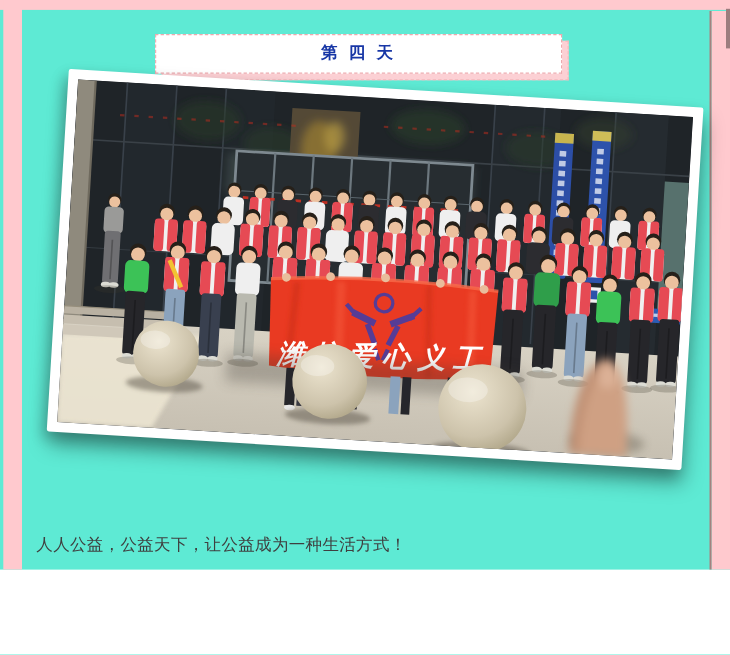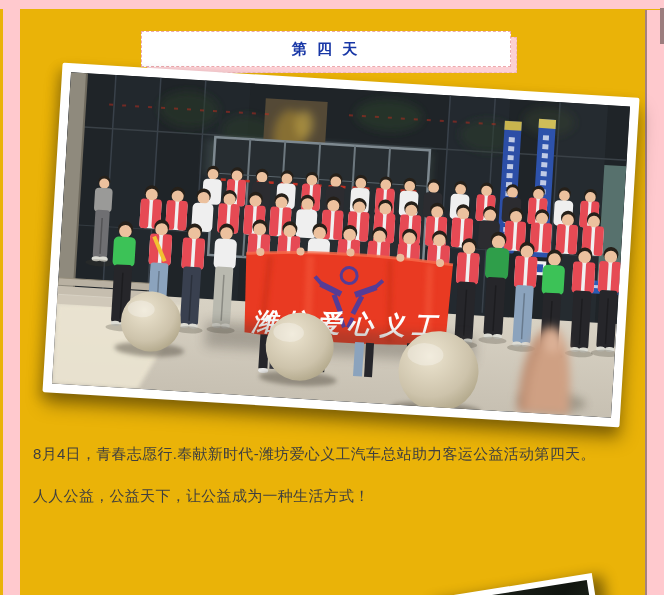--- a/index.html
+++ b/index.html
@@ -1,17 +1,17 @@
 <!DOCTYPE html>
 <html><head>
 <meta charset="utf-8">
 <style>
   html,body{margin:0;padding:0;}
   .page{
-    position:relative;width:664px;height:595px;overflow:hidden;background:#eab308;
+    position:relative;width:664px;height:518px;overflow:hidden;background:#5eead4;
     font-family:"Liberation Sans","DejaVu Sans",sans-serif;
   }
   
   .b-top{position:absolute;left:0;top:0;width:664px;height:9px;background:#ffc9ce;}
   .b-left{position:absolute;left:3px;top:0;width:17px;height:595px;background:#ffc9ce;}
   .b-right{position:absolute;left:647px;top:10px;width:17px;height:585px;background:#ffc9ce;}
   .b-right-line{position:absolute;left:645px;top:10px;width:2px;height:585px;background:#a5817f;}
   .b-right-accent{position:absolute;left:660px;top:8px;width:4px;height:36px;background:#9c7d7e;}
   
   .day-shadow{
@@ -501,21 +501,20 @@
         <ellipse cx="500" cy="300" rx="34" ry="10" fill="#6e6758" opacity="0.45" filter="url(#bl4)"></ellipse>
         <g filter="url(#bl4)">
           <path d="M468,312 C466,258 478,226 496,224 C512,228 518,262 518,312 Z" fill="#cfa083"></path>
           <path d="M470,312 C470,268 480,236 492,234" stroke="#b7876b" stroke-width="10" fill="none" opacity="0.6"></path>
           <ellipse cx="497" cy="240" rx="9" ry="11" fill="#dcb196"></ellipse>
         </g>
       </g>
     </svg>
   </div>
 
-  <p class="para para-1">8月4日，青春志愿行.奉献新时代-潍坊爱心义工汽车总站助力客运公益活动第四天。</p>
   <div class="para para-block">
     <p>人人公益，公益天下，让公益成为一种生活方式！</p>
   </div>
 
   <div class="photo-card2">
     <div class="inner"></div>
   </div>
 
 </div>
 

